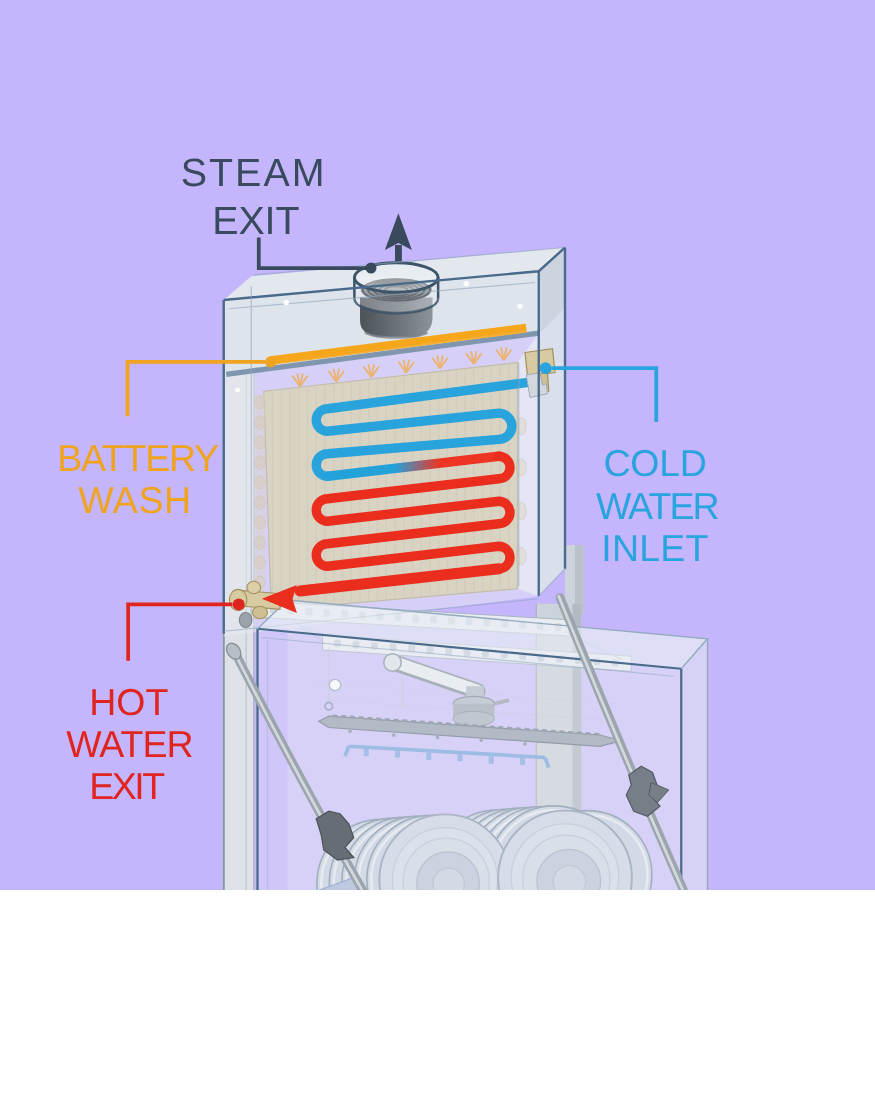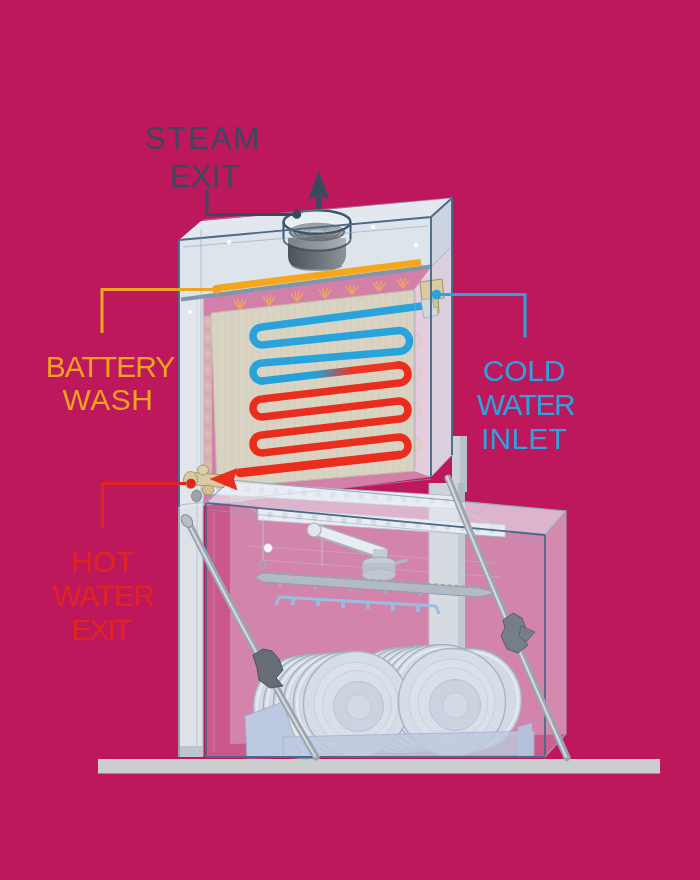--- a/index.html
+++ b/index.html
@@ -1,16 +1,16 @@
 <!DOCTYPE html>
 <html><head>
 <meta charset="utf-8">
 <style>
   html,body{margin:0;padding:0;background:#ffffff;}
-  #stage{position:relative;width:700px;height:880px;background:#be185d;overflow:hidden;
+  #stage{position:relative;width:700px;height:712px;background:#c4b5fd;overflow:hidden;
     font-family:"Liberation Sans", sans-serif;}
   svg{position:absolute;left:0;top:0;}
 </style>
 </head>
 <body>
 <div id="stage">
 <svg width="700" height="880" viewBox="0 0 700 880">
 <defs>
   <linearGradient id="gradD" gradientUnits="userSpaceOnUse" x1="316" y1="0" x2="352" y2="0">
     <stop offset="0" stop-color="#23A2DA"></stop>

